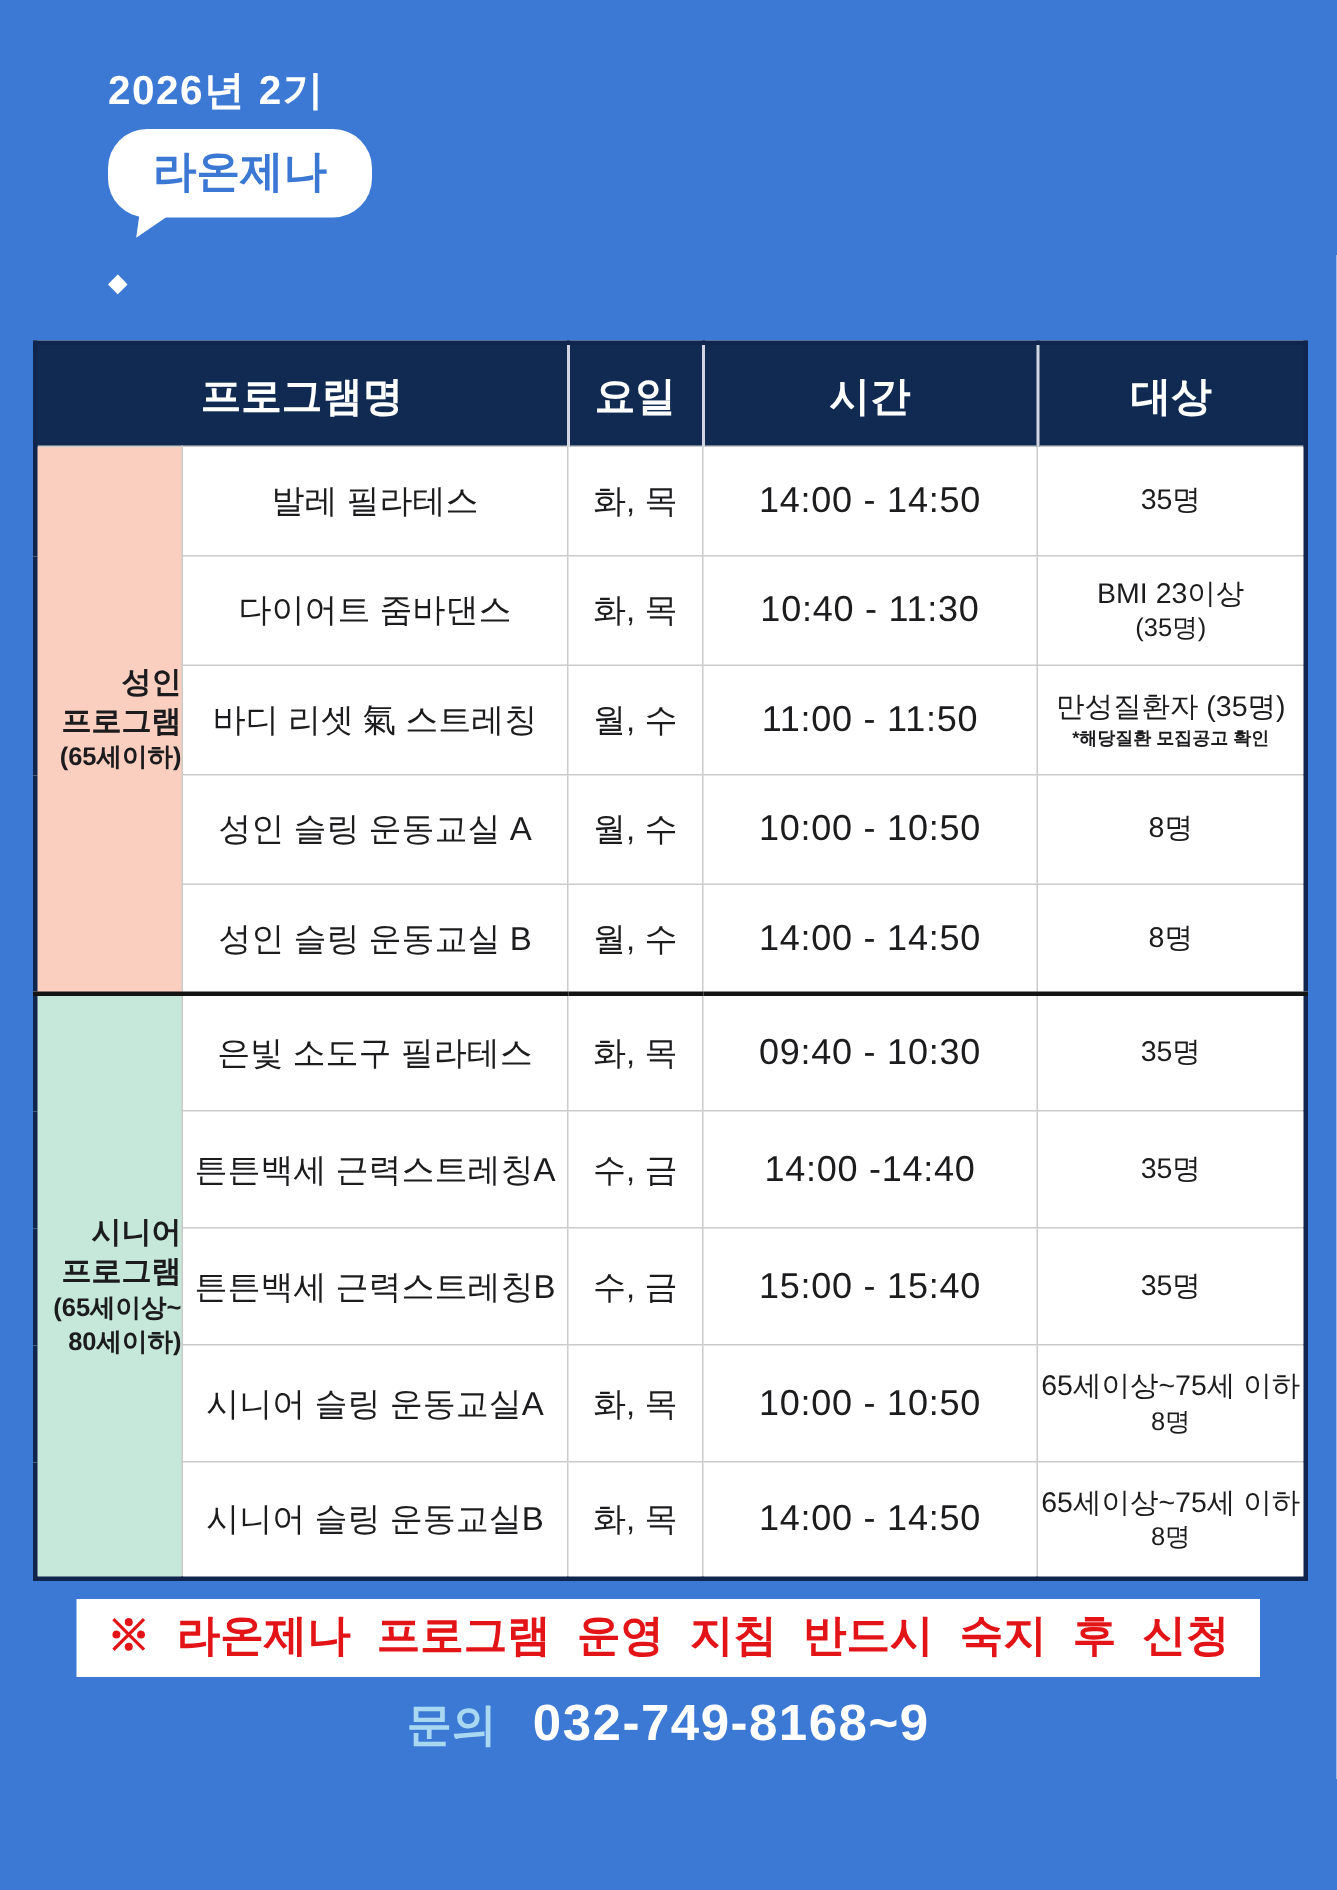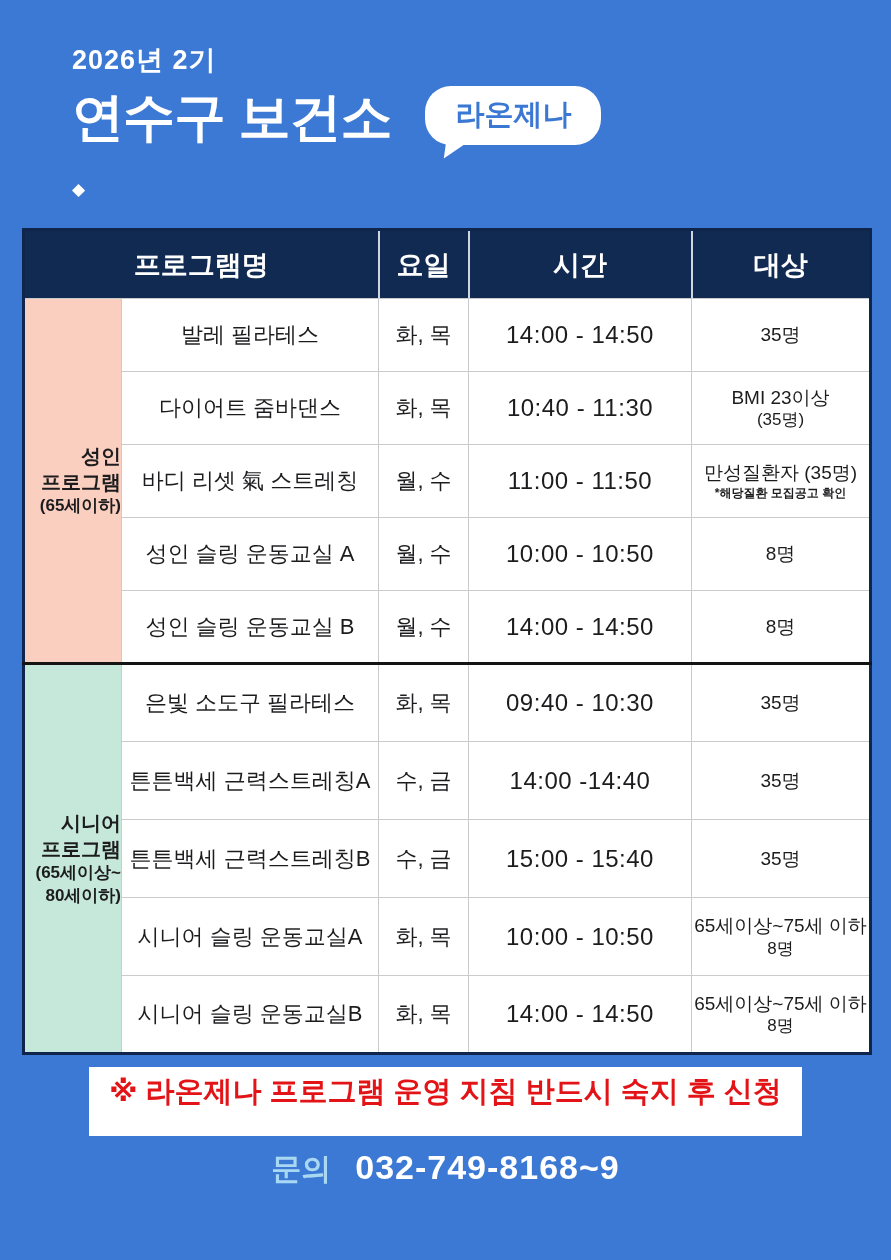--- a/index.html
+++ b/index.html
@@ -65,36 +65,35 @@
   td.time { font-size:24px; font-weight:500; letter-spacing:0.5px; }
   td.target { font-size:19px; line-height:1.25; }
   .t-main { display:block; font-size:19px; }
   .t-sub  { display:block; font-size:17px; }
   .t-note { display:block; font-size:12px; font-weight:700; margin-top:1px; }
 
   .notice-strip {
     margin:12px auto 0; width:fit-content;
     background:#fff; color:#e31417;
     font-size:29px; font-weight:800;
-    padding:5px 20px 24px; white-space:nowrap;
+    padding:5px 20px 7px; white-space:nowrap;font-family:Liberation Mono, monospace;
   }
   .contact-row {
     margin-top:12px; display:flex; justify-content:center;
     align-items:baseline; gap:24px;
   }
   .contact-label { color:#a9d9f2; font-size:30px; font-weight:800; }
   .phone { color:#fff; font-size:34px; font-weight:800; letter-spacing:1px; }
 </style>
 </head>
 <body>
 
 <div class="hero">
   <div class="term">2026년 2기</div>
   <div class="org-row">
-    <div class="org">연수구 보건소</div>
     <div class="bubble">
       <span>라온제나</span>
     </div>
   </div>
   <div class="subtitle">
     <span class="diamond">◆</span>
   </div>
 </div>
 
 <table class="schedule">

